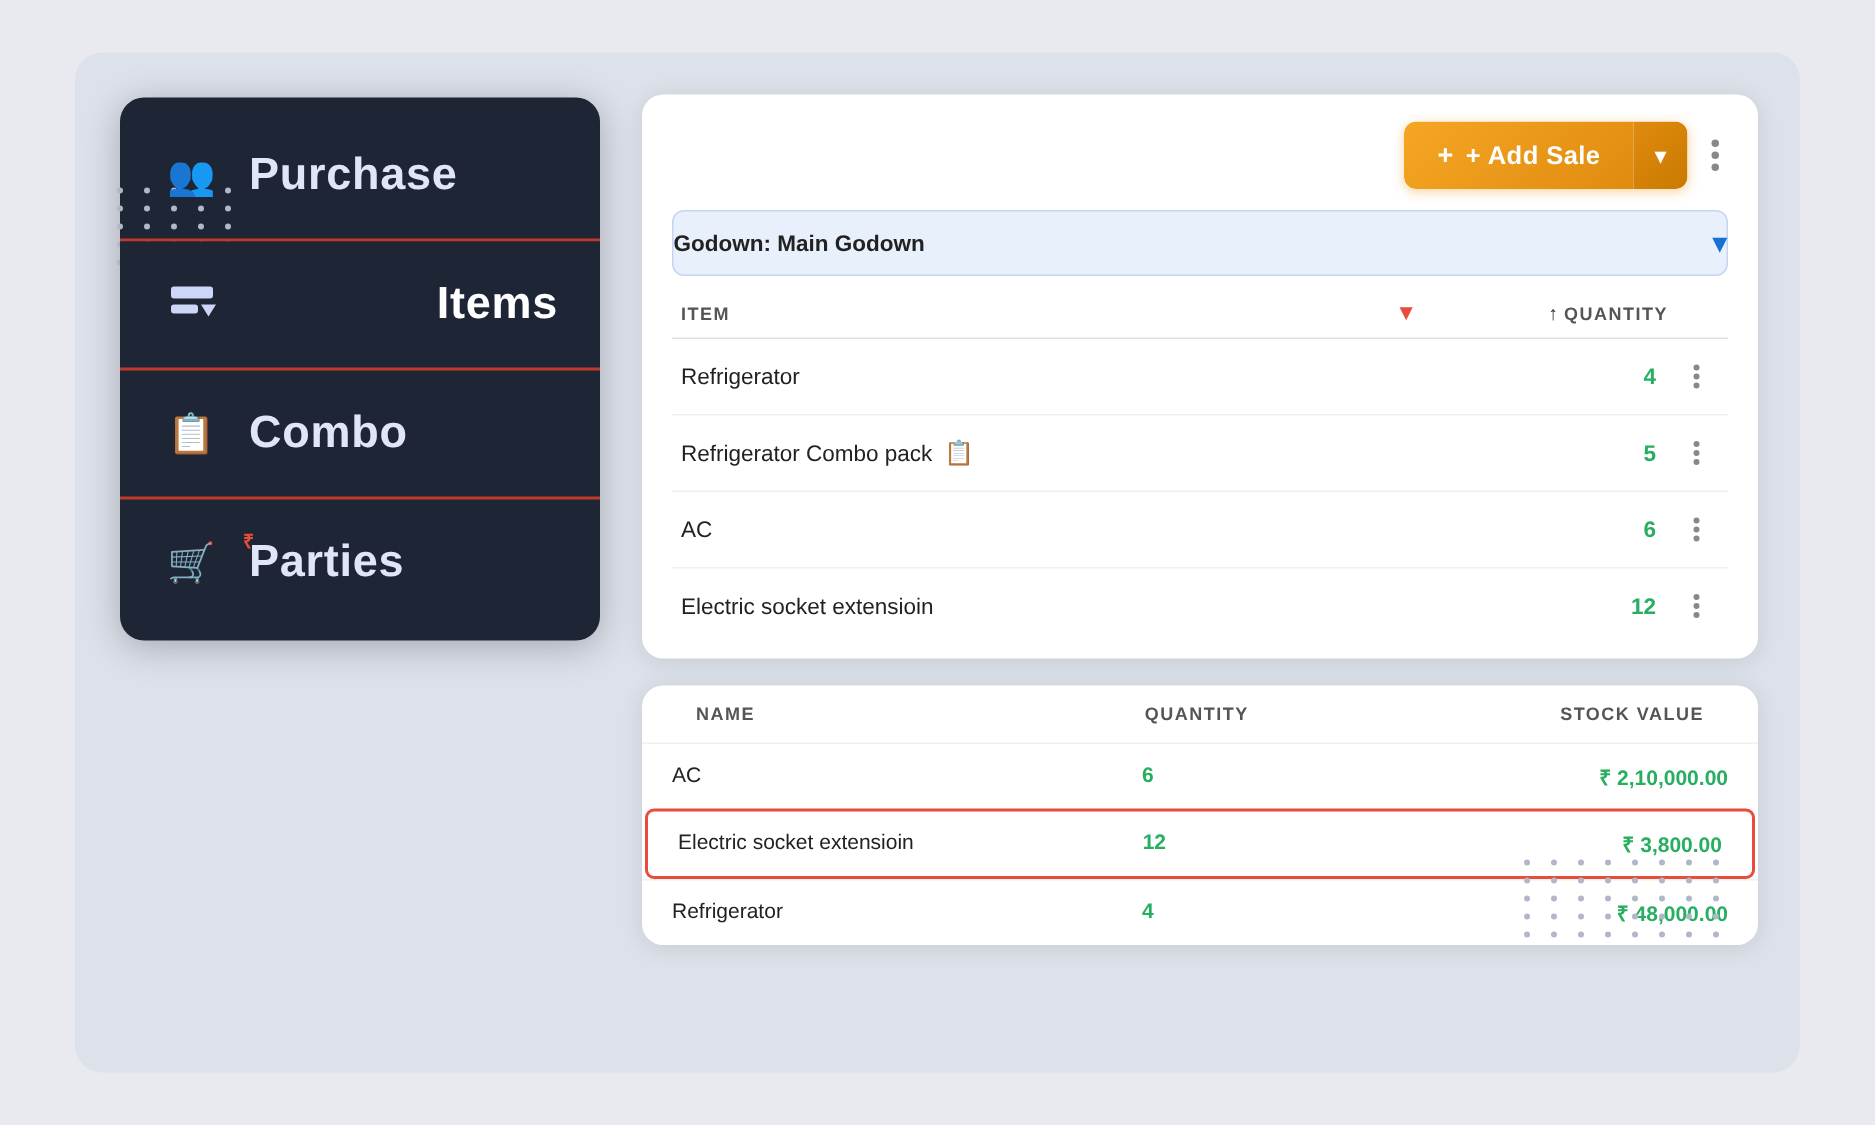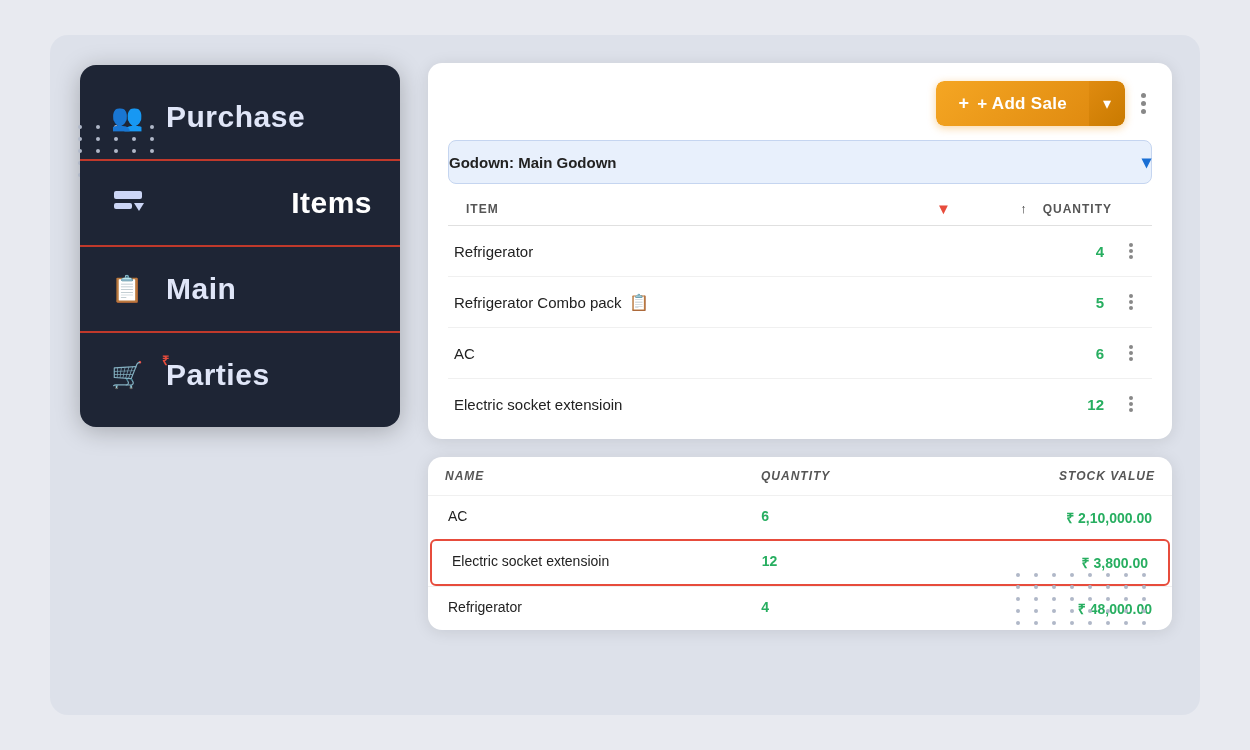--- a/index.html
+++ b/index.html
@@ -183,21 +183,20 @@
       padding: 4px 6px 8px 6px;
       border-bottom: 1.5px solid #e0e0e0;
       gap: 4px;
     }
     .table-header-label {
       font-size: 12px;
       font-weight: 700;
       color: #555;
       letter-spacing: 1px;
       text-transform: uppercase;
-      margin-left: 12px;
     }
     .filter-icon {
       color: #e74c3c;
       font-size: 15px;
       text-align: center;
     }
     .qty-header {
       display: flex;
       align-items: center;
       gap: 4px;
@@ -253,23 +252,22 @@
     .bottom-card {
       background: #ffffff;
       border-radius: 14px;
       box-shadow: 0 2px 16px rgba(0,0,0,0.10);
       overflow: hidden;
     }
 
     .bottom-table-header {
       display: grid;
       grid-template-columns: 2fr 1fr 1.5fr;
-      padding: 12px 17px;
+      padding: 12px 36px;
       gap: 4px;
-      font-style: italic;
     }
     .bottom-header-label {
       font-size: 12px;
       font-weight: 700;
       color: #555;
       letter-spacing: 1px;
       text-transform: uppercase;
     }
     .bottom-header-label.right {
       text-align: right;
@@ -392,21 +390,21 @@
           <rect x="2" y="2" width="28" height="8" rx="2" fill="#ccd6f6"></rect>
           <rect x="2" y="14" width="18" height="6" rx="2" fill="#ccd6f6"></rect>
           <polygon points="22,14 32,14 27,22" fill="#ccd6f6"></polygon>
         </svg>
       </div>
       <span class="nav-label">Items</span>
     </div>
 
     <div class="nav-item">
       <div class="nav-icon">📋</div>
-      <span class="nav-label">Main</span>
+      <span class="nav-label">Combo</span>
     </div>
 
     <div class="nav-item" style="position:relative;">
       <div class="nav-icon" style="position:relative;">
         🛒
         <span class="rupee-badge">₹</span>
       </div>
       <span class="nav-label">Parties</span>
     </div>
   </div>

